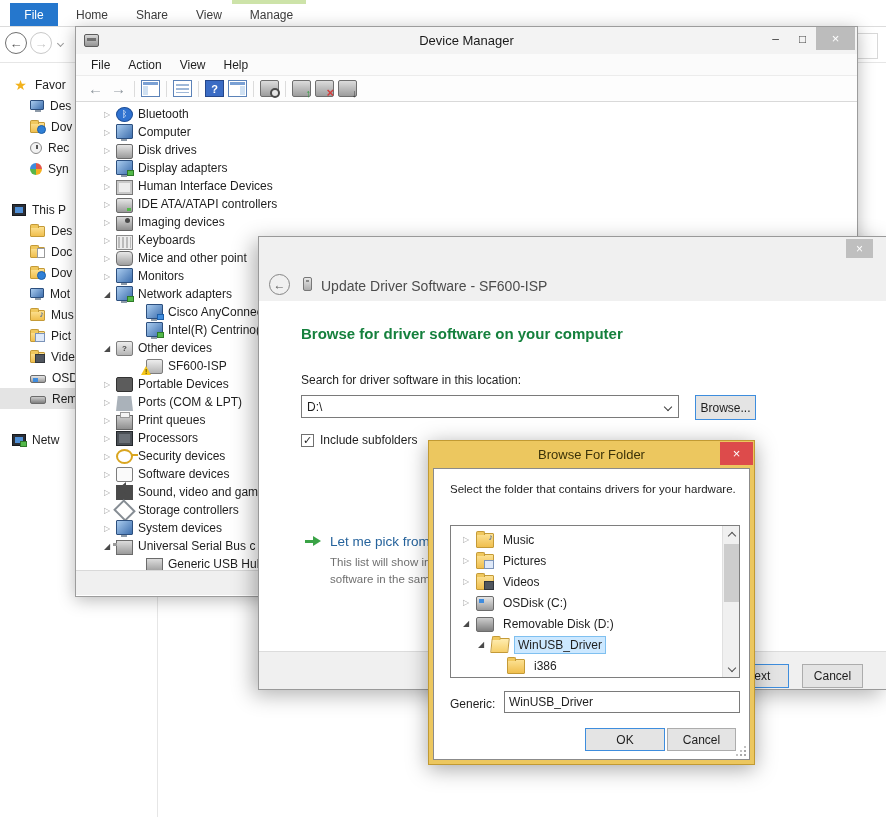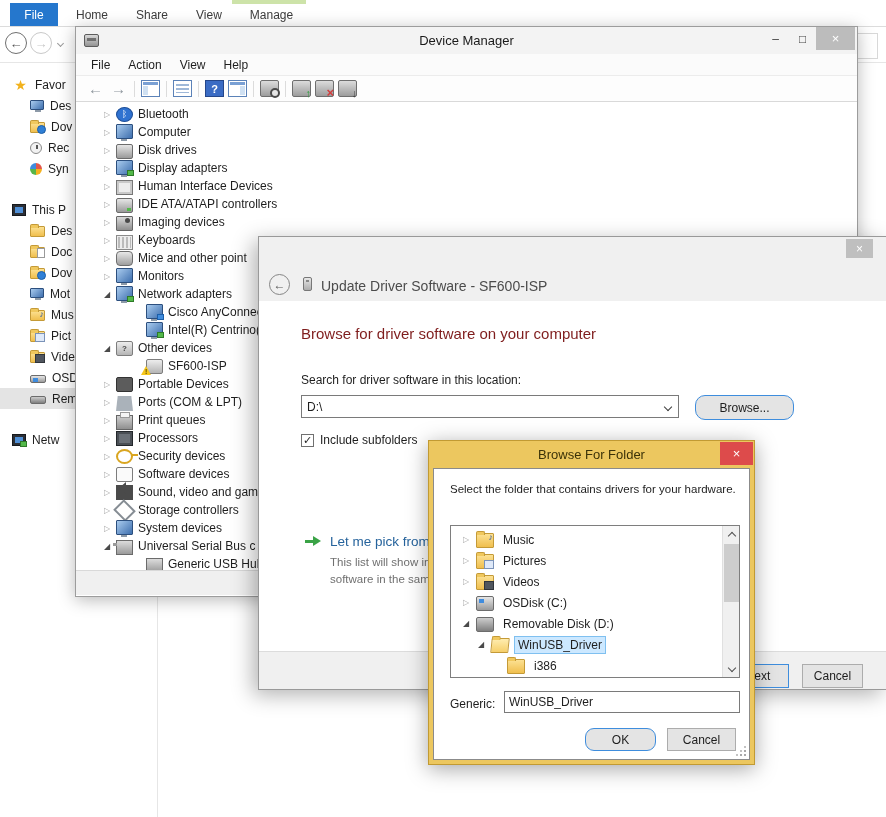--- a/index.html
+++ b/index.html
@@ -130,27 +130,27 @@
   .dm-footer{height:25px;background:#f0f0f0;border-top:1px solid #d9d9d9;}
 
   
   .ud{position:absolute;left:258px;top:236px;width:628px;height:454px;background:#fff;border:1px solid #999;border-right:none;box-shadow:-5px 5px 20px rgba(0,0,0,.3);}
   .ud-header{height:64px;background:#f0f0f0;position:relative;}
   .ud-close{position:absolute;right:13px;top:2px;width:27px;height:19px;background:#bfbfbf;color:#fff;display:flex;align-items:center;justify-content:center;font-size:12px;}
   .ud-back{position:absolute;left:10px;top:37px;width:21px;height:21px;border-radius:50%;border:1px solid #858585;color:#555;display:flex;align-items:center;justify-content:center;font-size:12px;background:#f0f0f0;}
   .ud-devicon{position:absolute;left:44px;top:40px;width:9px;height:14px;background:linear-gradient(#e8e8e8,#adadad);border:1px solid #777;border-radius:2px;}
   .ud-devicon::before{content:"";position:absolute;left:2px;right:2px;top:2px;height:2px;background:#888;}
   .ud-title{position:absolute;left:62px;top:41px;font-size:14px;color:#4c4c4c;}
-  .ud-heading{position:absolute;left:42px;top:88px;font-size:15px;color:#7f1d1d;}
+  .ud-heading{position:absolute;left:42px;top:88px;font-size:15px;color:#15803d;font-weight:bold;}
   .ud-search-label{position:absolute;left:42px;top:136px;}
   .combo{position:absolute;left:42px;top:158px;width:378px;height:23px;border:1px solid #7a7a7a;background:#fff;display:flex;align-items:center;padding-left:5px;}
   .combo-arrow{position:absolute;right:7px;top:8px;width:6px;height:6px;border-right:1px solid #3c3c3c;border-bottom:1px solid #3c3c3c;transform:rotate(45deg);}
   .btn{background:#e4e4e4;border:1px solid #acacac;display:flex;align-items:center;justify-content:center;color:#1e1e1e;}
   .btn.focused{border:1px solid #3e8ddd;}
-  .ud-browse{position:absolute;left:436px;top:158px;width:99px;height:25px;border-radius:10px;}
+  .ud-browse{position:absolute;left:436px;top:158px;width:61px;height:25px;}
   .cbrow{position:absolute;left:42px;top:196px;display:flex;align-items:center;}
   .cb{width:13px;height:13px;border:1px solid #707070;background:#fff;margin-right:6px;display:flex;align-items:center;justify-content:center;font-size:11px;color:#1e1e1e;}
   .cb[data-checked="true"]::before{content:"✓";}
   .garrow{position:absolute;left:46px;top:303px;width:9px;height:3px;background:#3aa346;}
   .garrow::after{content:"";position:absolute;right:-7px;top:-4px;border-left:8px solid #3aa346;border-top:5px solid transparent;border-bottom:5px solid transparent;}
   .ud-pick-h{position:absolute;left:71px;top:297px;font-size:13.5px;color:#26639c;white-space:nowrap;}
   .ud-pick-l1{position:absolute;left:71px;top:319px;font-size:11.5px;color:#707070;white-space:nowrap;}
   .ud-pick-l2{position:absolute;left:71px;top:336px;font-size:11.5px;color:#707070;white-space:nowrap;}
   .ud-footer{position:absolute;left:0;right:0;bottom:0;height:38px;background:#f0f0f0;border-top:1px solid #dcdcdc;}
   .ud-next{position:absolute;left:468px;top:427px;width:62px;height:24px;}
@@ -172,21 +172,21 @@
   .bff-row .lbl{padding:1px 3px;border:1px solid transparent;}
   .bff-row[data-selected="true"] .lbl{background:#cce8ff;border:1px solid #7fc0f0;}
   .sbar{position:absolute;right:0;top:0;bottom:0;width:17px;background:#f0f0f0;border-left:1px solid #e0e0e0;}
   .sarrow{position:absolute;left:0;width:17px;height:16px;display:flex;align-items:center;justify-content:center;}
   .sarrow::before{content:"";width:5px;height:5px;border-right:1px solid #505050;border-bottom:1px solid #505050;}
   .sarrow.up{top:0;}  .sarrow.up::before{transform:rotate(-135deg);margin-top:3px;}
   .sarrow.down{bottom:0;} .sarrow.down::before{transform:rotate(45deg);margin-bottom:3px;}
   .sthumb{position:absolute;left:1px;top:18px;width:15px;height:58px;background:#cdcdcd;}
   .bff-folder-label{position:absolute;left:16px;top:228px;}
   .bff-folder-field{position:absolute;left:70px;top:222px;width:236px;height:22px;border:1px solid #7a7a7a;font-family:"Liberation Sans","DejaVu Sans",sans-serif;font-size:12px;padding:0 4px;color:#1e1e1e;}
-  .bff-ok{position:absolute;left:151px;top:259px;width:71px;height:23px;border-radius:9px;}
+  .bff-ok{position:absolute;left:151px;top:259px;width:80px;height:23px;}
   .bff-cancel{position:absolute;left:233px;top:259px;width:69px;height:23px;}
   .grip{position:absolute;right:3px;bottom:3px;width:10px;height:10px;}
   .grip::before{content:"";position:absolute;right:0;bottom:0;width:2px;height:2px;background:#a9a9a9;
     box-shadow:-4px 0 0 #a9a9a9,-8px 0 0 #c3c3c3,0 -4px 0 #a9a9a9,-4px -4px 0 #c3c3c3,0 -8px 0 #c3c3c3;}
   .lbl{white-space:nowrap;}
 </style>
 </head>
 <body>
 
 <div class="screen">

